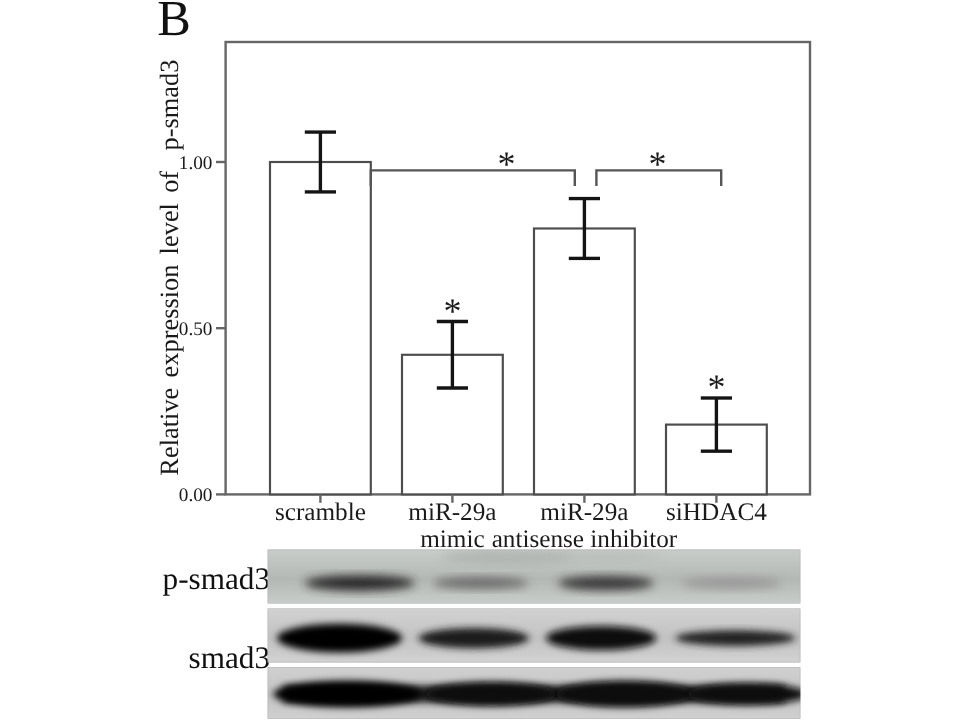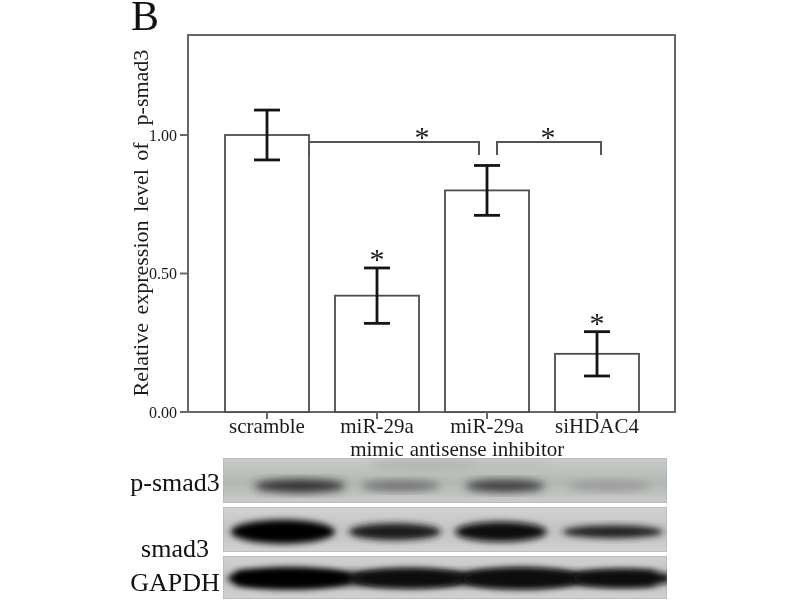--- a/index.html
+++ b/index.html
@@ -16,21 +16,21 @@
     transform:rotate(-90deg);text-align:center;font-size:22px;line-height:28px;
     white-space:pre;word-spacing:3px;color:#1a1a1a;
   }
   #chart-svg{position:absolute;left:0;top:0;}
   #chart-svg text{font-family:"Liberation Serif","DejaVu Serif",serif;}
   .blot-strip{position:absolute;left:223px;}
   #blot-0{top:458px;}
   #blot-1{top:507px;}
   #blot-2{top:556px;}
   .blot-label{
-    position:absolute;left:125px;width:100px;text-align:center;
+    position:absolute;left:125px;width:100px;text-align:right;
     font-size:26px;line-height:26px;color:#111;white-space:nowrap;
   }
   #blot-label-0{top:470px;}
   #blot-label-1{top:536px;}
   #blot-label-2{top:570px;}
 </style>
 </head>
 <body>
 
 <div class="stage">
@@ -114,21 +114,20 @@
           <stop offset="100%" stop-color="#d2d2d2"></stop>
         </linearGradient>
       </defs>
       <rect x="0" y="0" width="444" height="45" fill="url(#grad-1)" stroke="#adadad" stroke-width="1"></rect>
       <ellipse cx="59.940000000000005" cy="24.750000000000004" rx="52" ry="12" fill="rgb(6,6,6)" filter="url(#blur-1)"></ellipse>
       <ellipse cx="171.828" cy="24.750000000000004" rx="46" ry="8.5" fill="rgb(29,29,29)" filter="url(#blur-1)"></ellipse>
       <ellipse cx="277.944" cy="24.750000000000004" rx="46" ry="10" fill="rgb(14,14,14)" filter="url(#blur-1)"></ellipse>
       <ellipse cx="389.832" cy="24.750000000000004" rx="50" ry="6.5" fill="rgb(35,35,35)" filter="url(#blur-1)"></ellipse>
     </svg>
 
-  <div class="blot-label" id="blot-label-2">GAPDH</div>
   <svg class="blot-strip" id="blot-2" width="444" height="43" viewBox="0 0 444 43">
       <defs>
         <filter id="blur-2" x="-40%" y="-40%" width="180%" height="180%">
           <feGaussianBlur stdDeviation="3"></feGaussianBlur>
         </filter>
         <linearGradient id="grad-2" x1="0" y1="0" x2="0" y2="1">
           <stop offset="0%" stop-color="#d0d0d0"></stop>
           <stop offset="55%" stop-color="#c4c4c4"></stop>
           <stop offset="100%" stop-color="#d0d0d0"></stop>
         </linearGradient>

